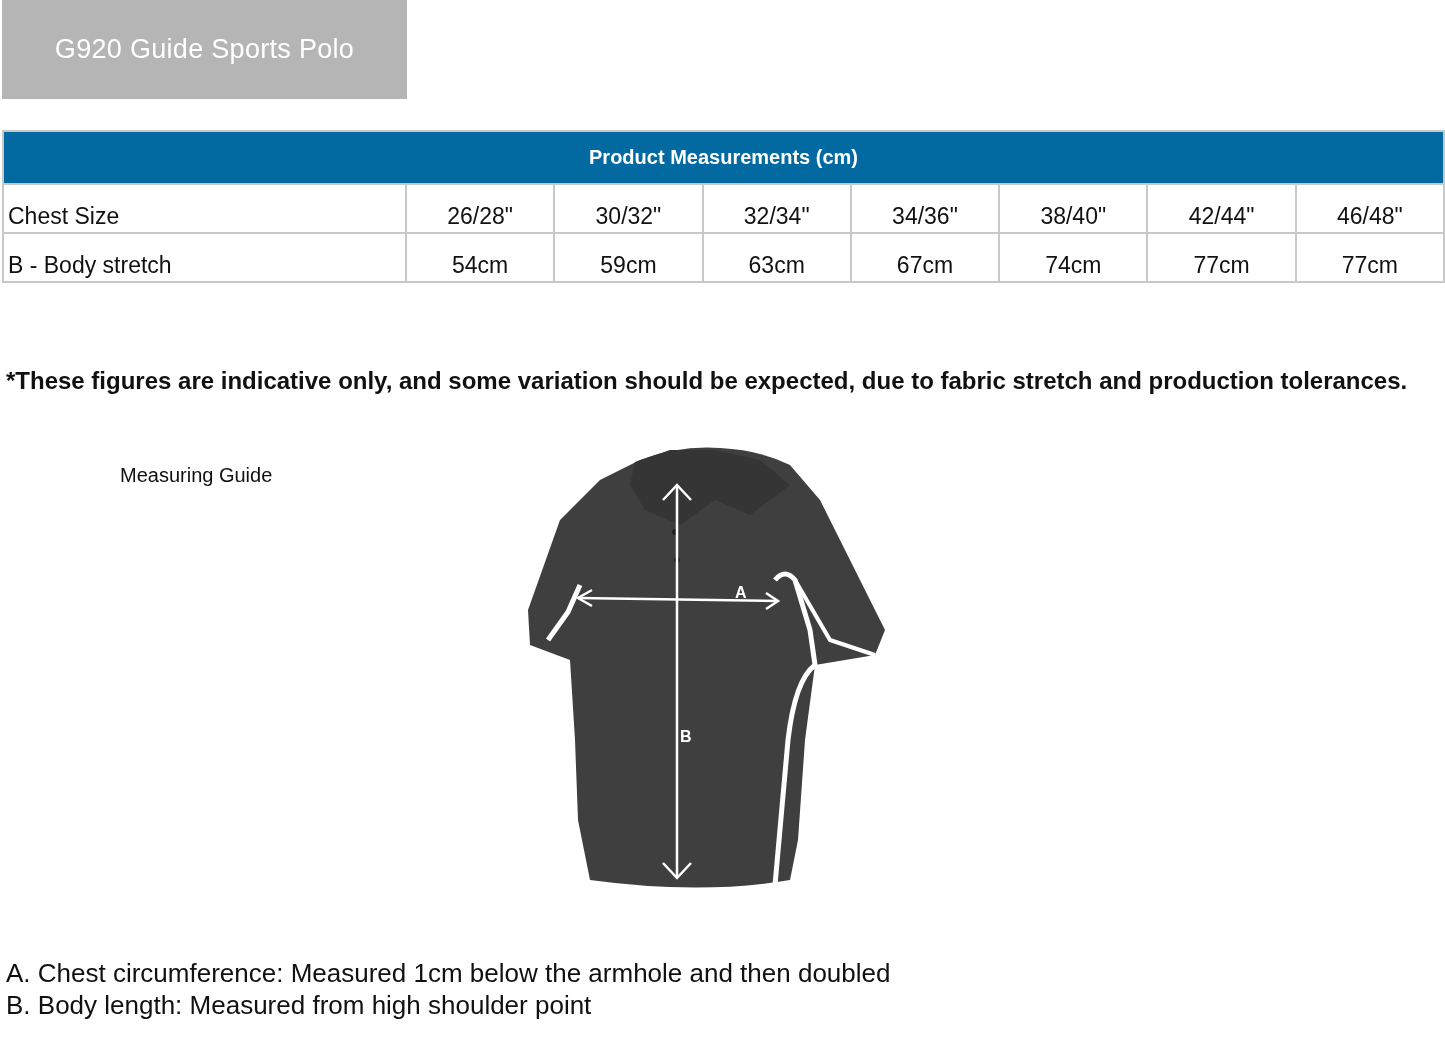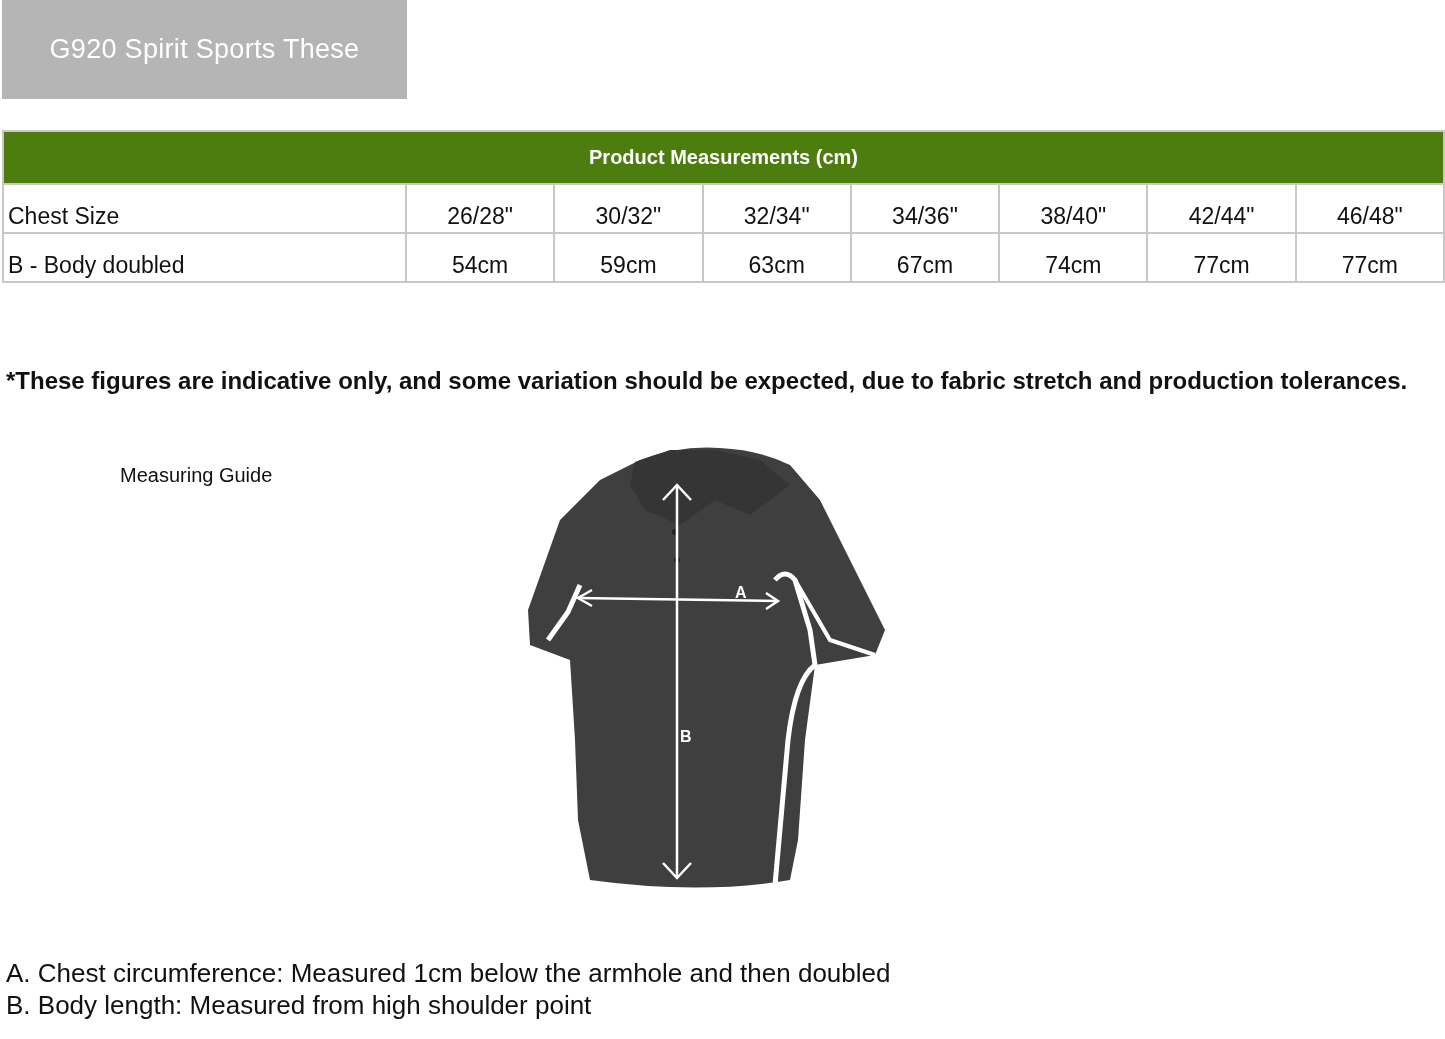--- a/index.html
+++ b/index.html
@@ -3,35 +3,35 @@
 <meta charset="utf-8">
 <style>
   html, body { margin:0; padding:0; background:#ffffff; }
   body { width:1445px; height:1039px; position:relative; overflow:hidden;
          font-family:"Liberation Sans", "DejaVu Sans", sans-serif; color:#111; }
   .title-box { position:absolute; left:2px; top:0; width:405px; height:99px;
                background:#b5b5b5; color:#fff; font-size:27px;
                display:flex; align-items:center; justify-content:center; letter-spacing:0.3px; }
   table.meas { position:absolute; left:2px; top:130px; width:1443px;
                border-collapse:collapse; table-layout:fixed; }
-  table.meas th.head { background:#4d7c0f; color:#fff; font-weight:bold; font-size:20px;
+  table.meas th.head { background:#0369a1; color:#fff; font-weight:bold; font-size:20px;
                height:51px; text-align:center; border:2px solid #c8c8c8; padding:0; }
   table.meas td { border:2px solid #c8c8c8; height:45px; font-size:23px; padding:0;
                text-align:center; vertical-align:bottom; padding-bottom:2px; }
   table.meas td.label { text-align:left; padding-left:4px;margin-top:7px; }
   .note { position:absolute; left:6px; top:367px; font-size:24px; font-weight:bold; }
   .guide-label { position:absolute; left:120px; top:464px; font-size:20px; }
   .shirt { position:absolute; left:520px; top:440px; width:380px; height:460px; }
   .footnote { position:absolute; left:6px; font-size:26px; }
 </style>
 </head>
 <body>
 
 <div class="title-box">
-  <span>G920 Spirit Sports These</span>
+  <span>G920 Guide Sports Polo</span>
 </div>
 
 <table class="meas">
   <colgroup>
     <col style="width:403px">
       <col>
       <col>
       <col>
       <col>
       <col>
@@ -46,21 +46,21 @@
     <td class="label">Chest Size</td>
     <td>26/28"</td>
     <td>30/32"</td>
     <td>32/34"</td>
     <td>34/36"</td>
     <td>38/40"</td>
     <td>42/44"</td>
     <td>46/48"</td>
   </tr>
   <tr>
-    <td class="label">B - Body doubled</td>
+    <td class="label">B - Body stretch</td>
     <td>54cm</td>
     <td>59cm</td>
     <td>63cm</td>
     <td>67cm</td>
     <td>74cm</td>
     <td>77cm</td>
     <td>77cm</td>
   </tr>
 </tbody>
   </table>

